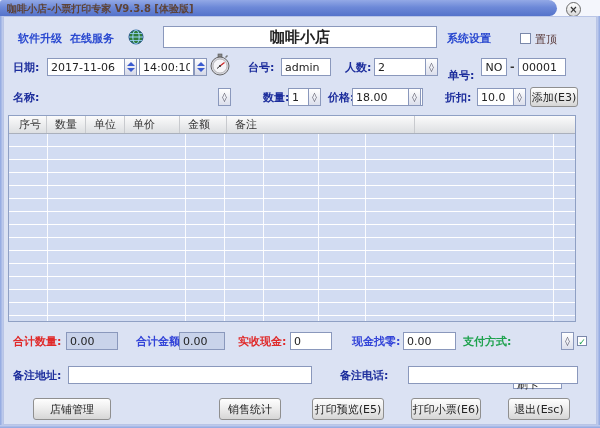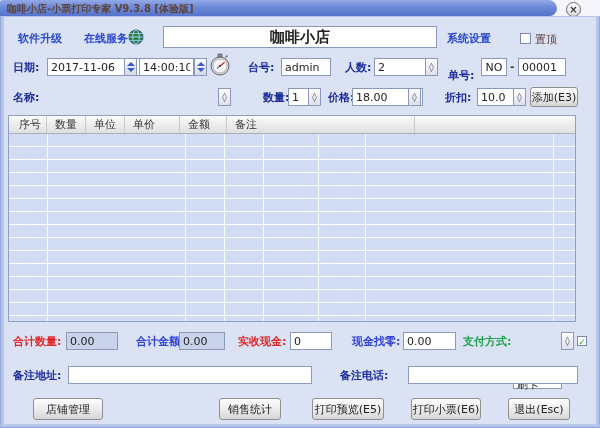--- a/index.html
+++ b/index.html
@@ -85,21 +85,21 @@
   <div class="close-btn">
     <span>×</span>
   </div>
 
   <div class="client"></div>
   <div class="frame-l"></div>
   <div class="frame-r"></div>
   <div class="frame-b"></div>
 
   <span class="link" style="left:18px; top:31px;">软件升级</span>
-  <span class="link" style="left:84px; top:31px;">在线服务</span>
+  <span class="link" style="left:70px; top:31px;">在线服务</span>
   <span class="iconbox" style="left:128px; top:29px;">
     <svg width="16" height="16" viewBox="0 0 16 16">
       <circle cx="8" cy="8" r="7" fill="#2f7d3a" stroke="#1d4f86" stroke-width="1"></circle>
       <ellipse cx="8" cy="8" rx="3.2" ry="7" fill="none" stroke="#9fd4ff" stroke-width="1"></ellipse>
       <line x1="1" y1="8" x2="15" y2="8" stroke="#9fd4ff" stroke-width="1"></line>
       <line x1="2" y1="4.5" x2="14" y2="4.5" stroke="#9fd4ff" stroke-width="0.8"></line>
       <line x1="2" y1="11.5" x2="14" y2="11.5" stroke="#9fd4ff" stroke-width="0.8"></line>
     </svg>
   </span>
   <input class="inp ctr" style="left: 163px; top: 26px; width: 274px; height: 22px; font-size: 15px; font-weight: bold;" value="咖啡小店">
@@ -186,19 +186,19 @@
     <span style="font-size:11px; color:#222;">刷卡</span>
   </div>
   <span class="dbtn" style="left:561px; top:332px;"><span>◊</span></span>
   <span class="checkbox" style="left:577px; top:336px; width:10px; height:10px;"><span>✓</span></span>
 
   <span class="lbl" style="left:13px; top:368px;">备注地址:</span>
   <input class="inp" style="left: 68px; top: 366px; width: 244px;" value="">
   <span class="lbl" style="left:340px; top:368px;">备注电话:</span>
   <input class="inp" style="left: 408px; top: 366px; width: 170px;" value="">
 
-  <button class="btn" style="left:33px;  top:398px; width:70px;">店铺管理</button>
+  <button class="btn" style="left:33px;  top:398px; width:78px;">店铺管理</button>
   <button class="btn" style="left:219px; top:398px; width:62px;">销售统计</button>
   <button class="btn" style="left:312px; top:398px; width:72px;">打印预览(E5)</button>
   <button class="btn" style="left:411px; top:398px; width:70px;">打印小票(E6)</button>
   <button class="btn" style="left:508px; top:398px; width:62px;">退出(Esc)</button>
 
 </div>
 
 </body></html>

